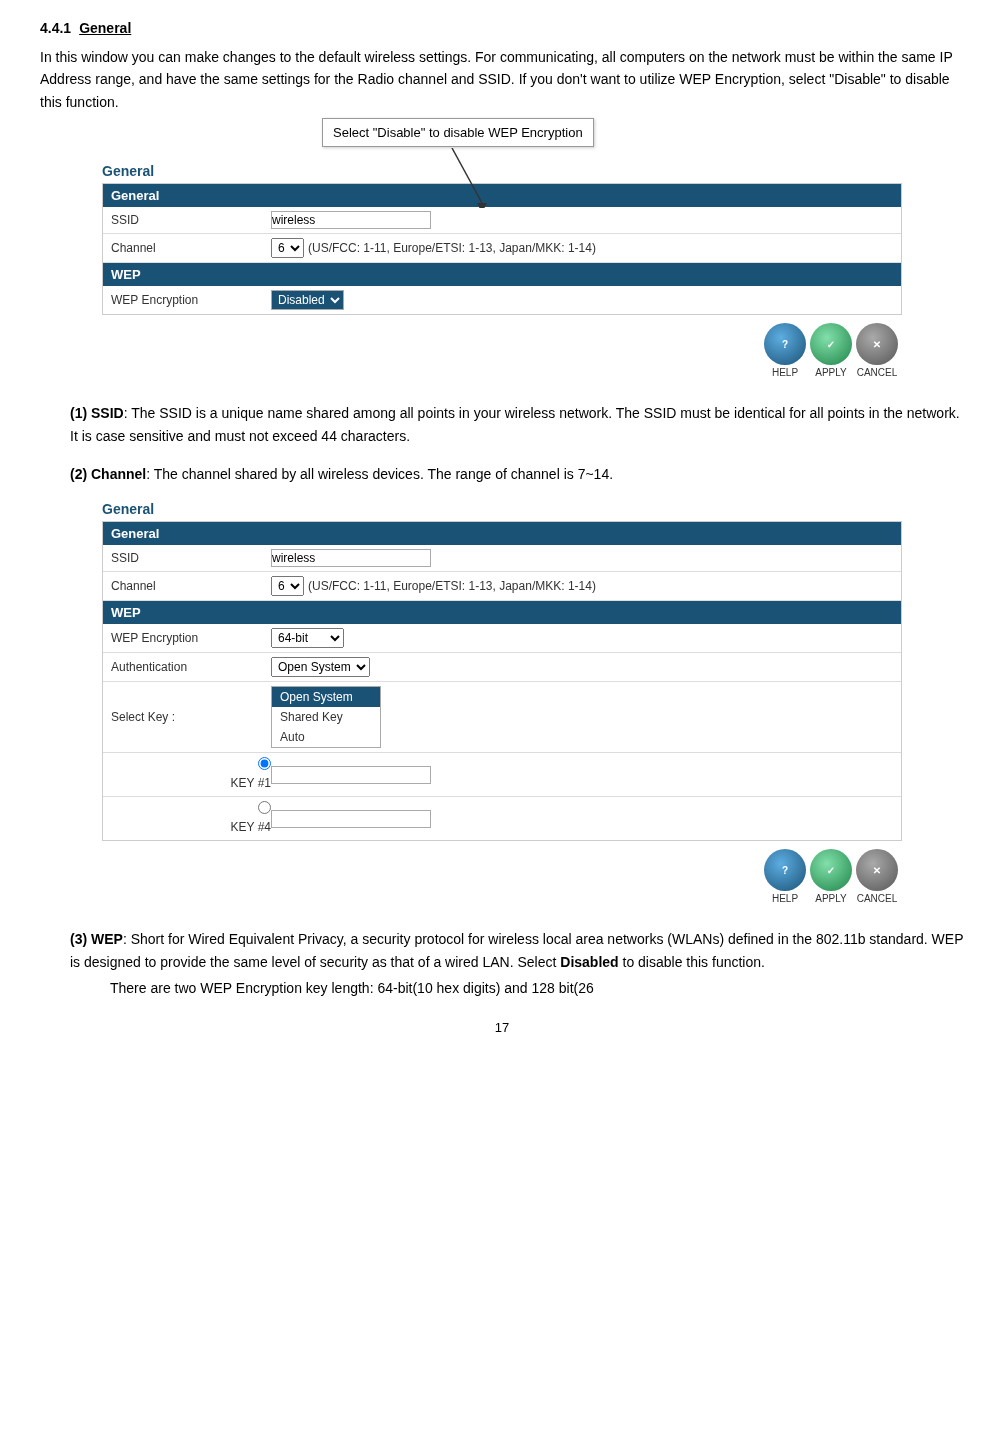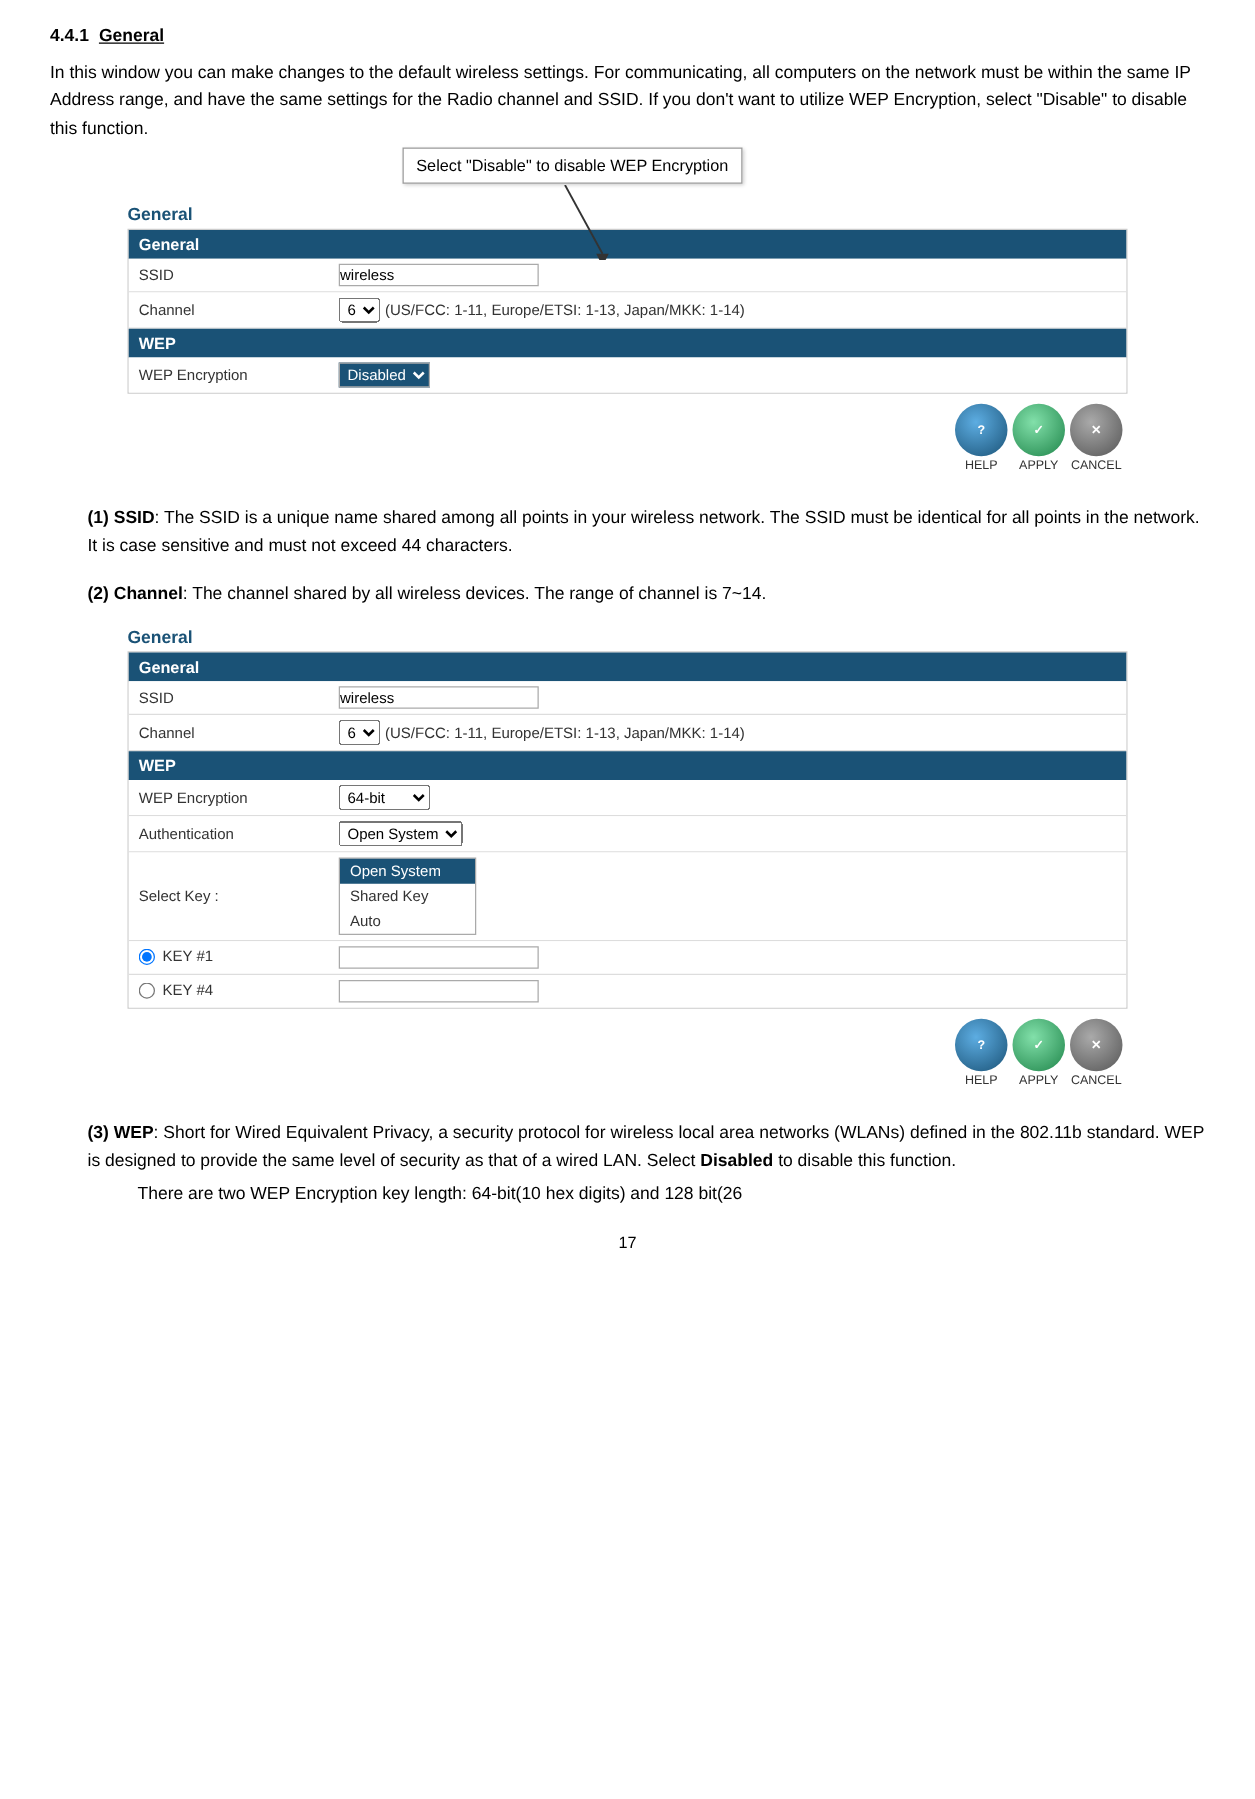--- a/index.html
+++ b/index.html
@@ -168,20 +168,21 @@
       background: #1a5276;
       color: #fff;
     }
 
     .radio-row {
       display: flex;
       align-items: flex-end;
       gap: 6px;
       margin-bottom: 2px;
       font-size: 12px;
+      flex-direction: column;
     }
 
     .key-input {
       border: 1px solid #aaa;
       width: 90px;
       height: 18px;
       font-size: 12px;
     }
 
     .page-number {

